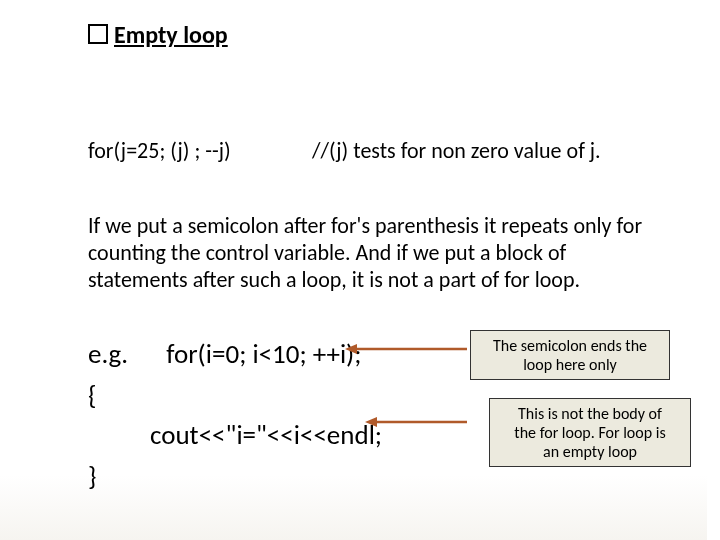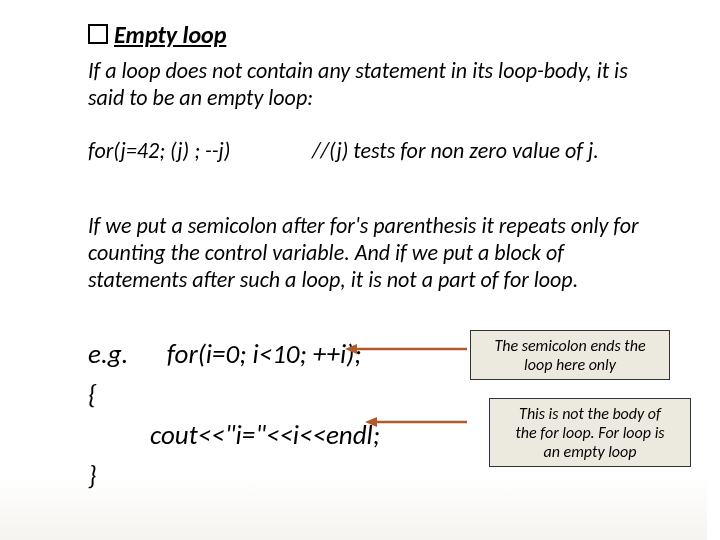--- a/index.html
+++ b/index.html
@@ -10,21 +10,20 @@
     background: #fff;
     font-family: Calibri, "Segoe UI", Arial, sans-serif;
     color: #000;
   }
   .slide {
     position: relative;
     width: 707px;
     height: 540px;
     box-sizing: border-box;
     background: linear-gradient(to top, #f6f4f0 0%, #ffffff 12%, #ffffff 100%);
-    font-style: italic;
   }
   .title-row {
     position: absolute;
     top: 20px;
     left: 88px;
     font-size: 24px;
     font-weight: 700;
   }
   .title-row .checkbox {
     display: inline-block;
@@ -70,23 +69,22 @@
 </style>
 </head>
 <body>
 
 <div class="slide">
 
   <div class="title-row">
     <span class="checkbox"></span><span class="title">Empty loop</span>
   </div>
 
-  <div class="para p1">If a loop does not contain any statement in its loop-body, it is said to be an empty loop:</div>
 
-  <div class="para p2a">for(j=42; (j)   ; --j)</div>
+  <div class="para p2a">for(j=25; (j)   ; --j)</div>
   <div class="para p2b">//(j) tests for non zero value of j.</div>
 
   <div class="para p3">If we put a semicolon after for's parenthesis it repeats only for counting  the control variable. And if we put a block of statements after such a loop, it is not a part of for loop.</div>
 
   <div class="code-block">
     <div>
       <span>e.g.</span>
       <span style="display:inline-block;width:26px;"></span>
       <span>for(i=0; i&lt;10; ++i);</span>
     </div>

